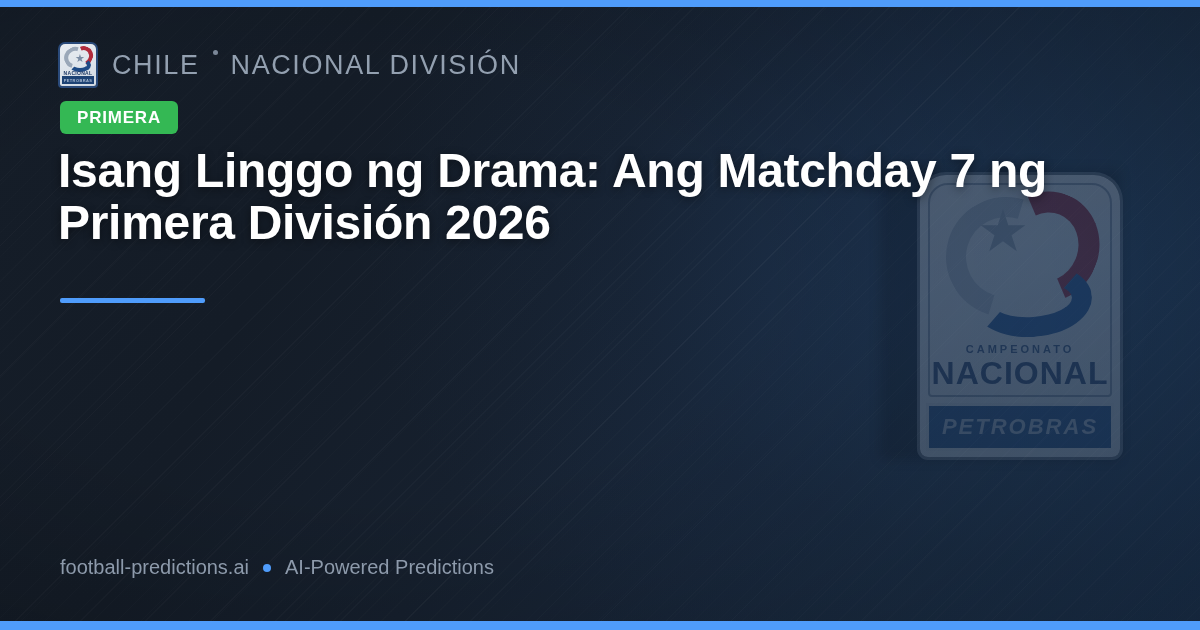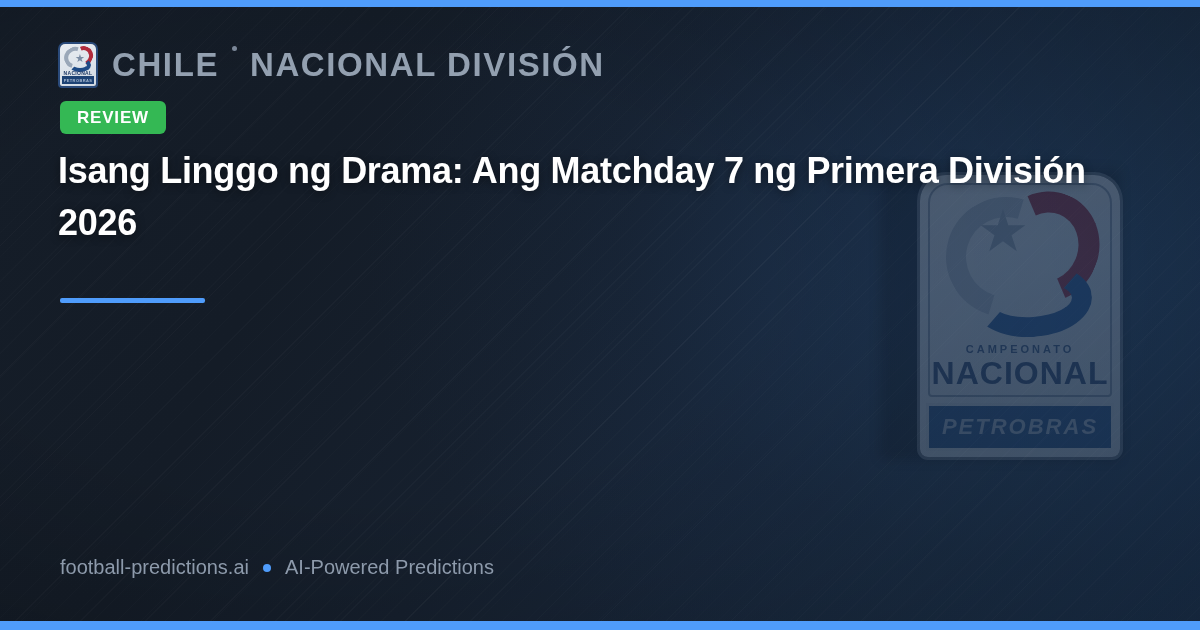--- a/index.html
+++ b/index.html
@@ -170,39 +170,39 @@
     font-size:5px; font-weight:bold; color:#1f3a66; letter-spacing:.3px;
   }
   .ll-petro{
     position:absolute; left:2px; right:2px; bottom:2px; height:8px;
     background:#1d4274; display:flex; align-items:center; justify-content:center;
   }
   .ll-petro span{ font-size:4px; font-weight:bold; color:#a8bad2; letter-spacing:.4px; }
 
   .breadcrumb{
     display:flex; gap:13px;
-    font-size:33px; letter-spacing:1.6px; color:#93a0b0; font-weight:700;
+    font-size:27px; letter-spacing:1.6px; color:#93a0b0; font-weight:400;
   }
   .bc-dot{
     width:5px; height:5px; border-radius:50%; background:#7b8798; display:inline-block;
   }
 
   
   .badge{
     position:absolute; left:60px; top:101px;
     background:#34b854; color:#ffffff;
     font-size:17px; font-weight:bold; letter-spacing:.8px;
     padding:8px 17px; border-radius:6px;
     line-height:1;
   }
 
   
   .title{
     position:absolute; left:58px; top:145px; width:1030px;
-    font-size:36px; line-height:52px; font-weight:bold;
+    font-size:48px; line-height:52px; font-weight:bold;
     color:#ffffff; letter-spacing:-.3px;
     text-shadow:0 2px 10px rgba(0,0,0,.45);
   }
 
   .divider{
     position:absolute; left:60px; top:298px;
     width:145px; height:5px; background:#4f9cfb; border-radius:2px;
   }
 
   
@@ -254,21 +254,21 @@
         <span>PETROBRAS</span>
       </div>
     </div>
     <div class="breadcrumb">
       <span>CHILE</span>
       <span class="bc-dot"></span>
       <span>NACIONAL DIVISIÓN</span>
     </div>
   </div>
 
-  <div class="badge">REVIEW</div>
+  <div class="badge">PRIMERA</div>
 
   <h1 class="title">Isang Linggo ng Drama: Ang Matchday 7 ng Primera División 2026</h1>
 
   <div class="divider"></div>
 
   <div class="footer">
     <span>football-predictions.ai</span>
     <span class="ft-dot"></span>
     <span>AI-Powered Predictions</span>
   </div>

